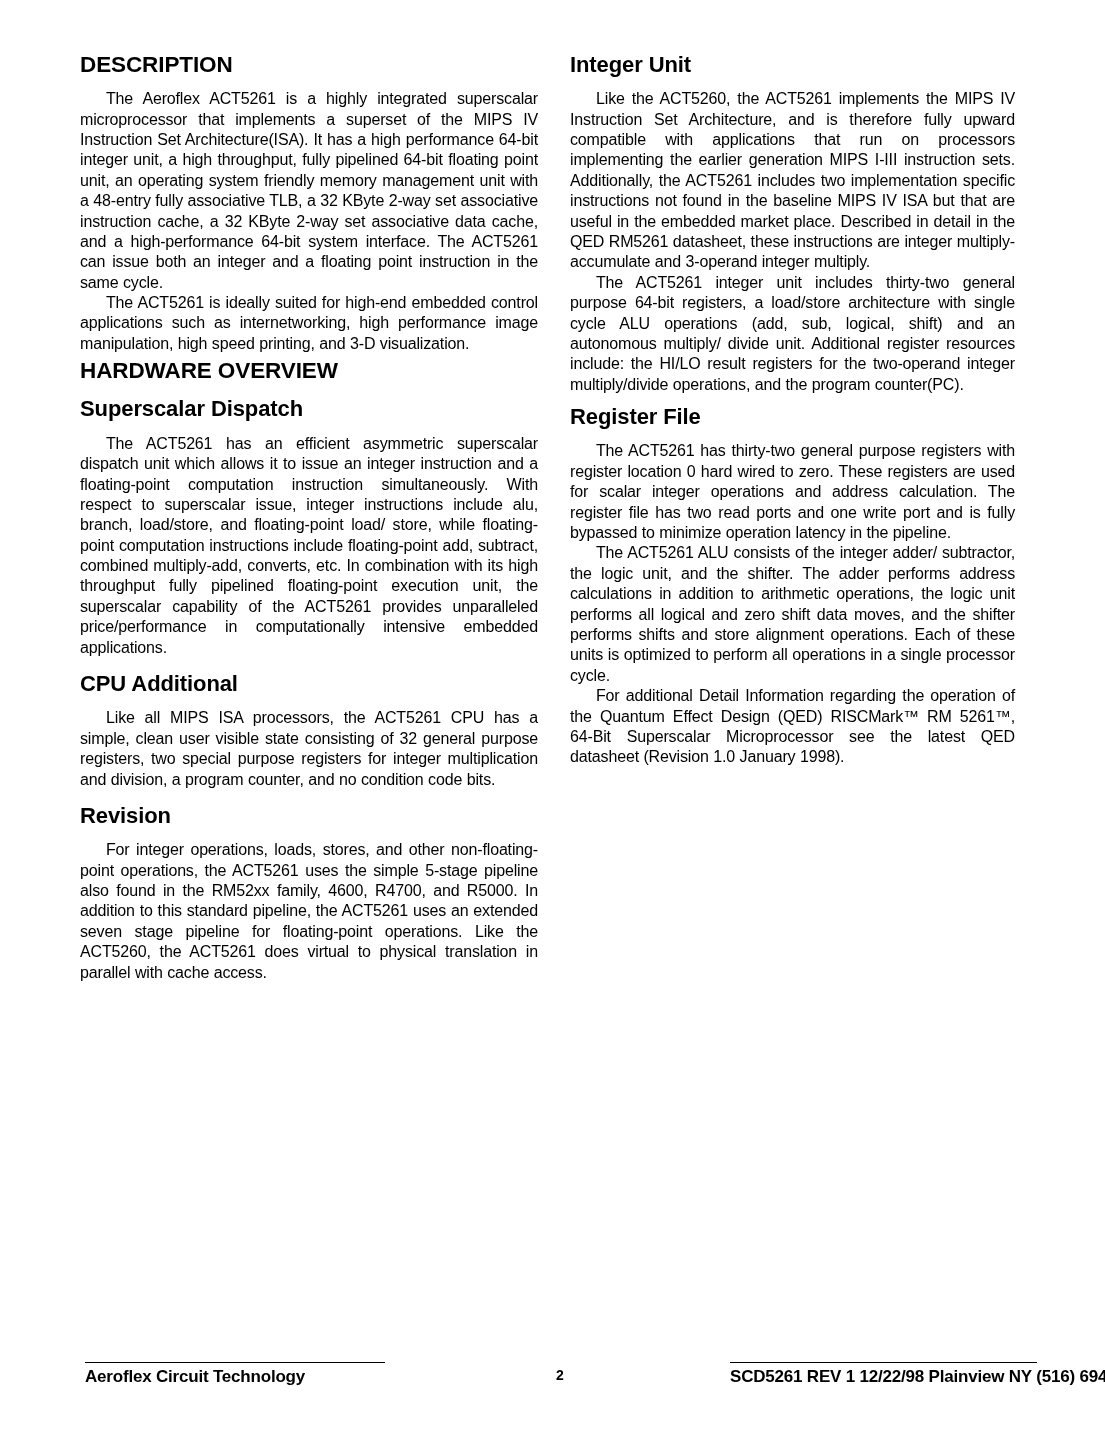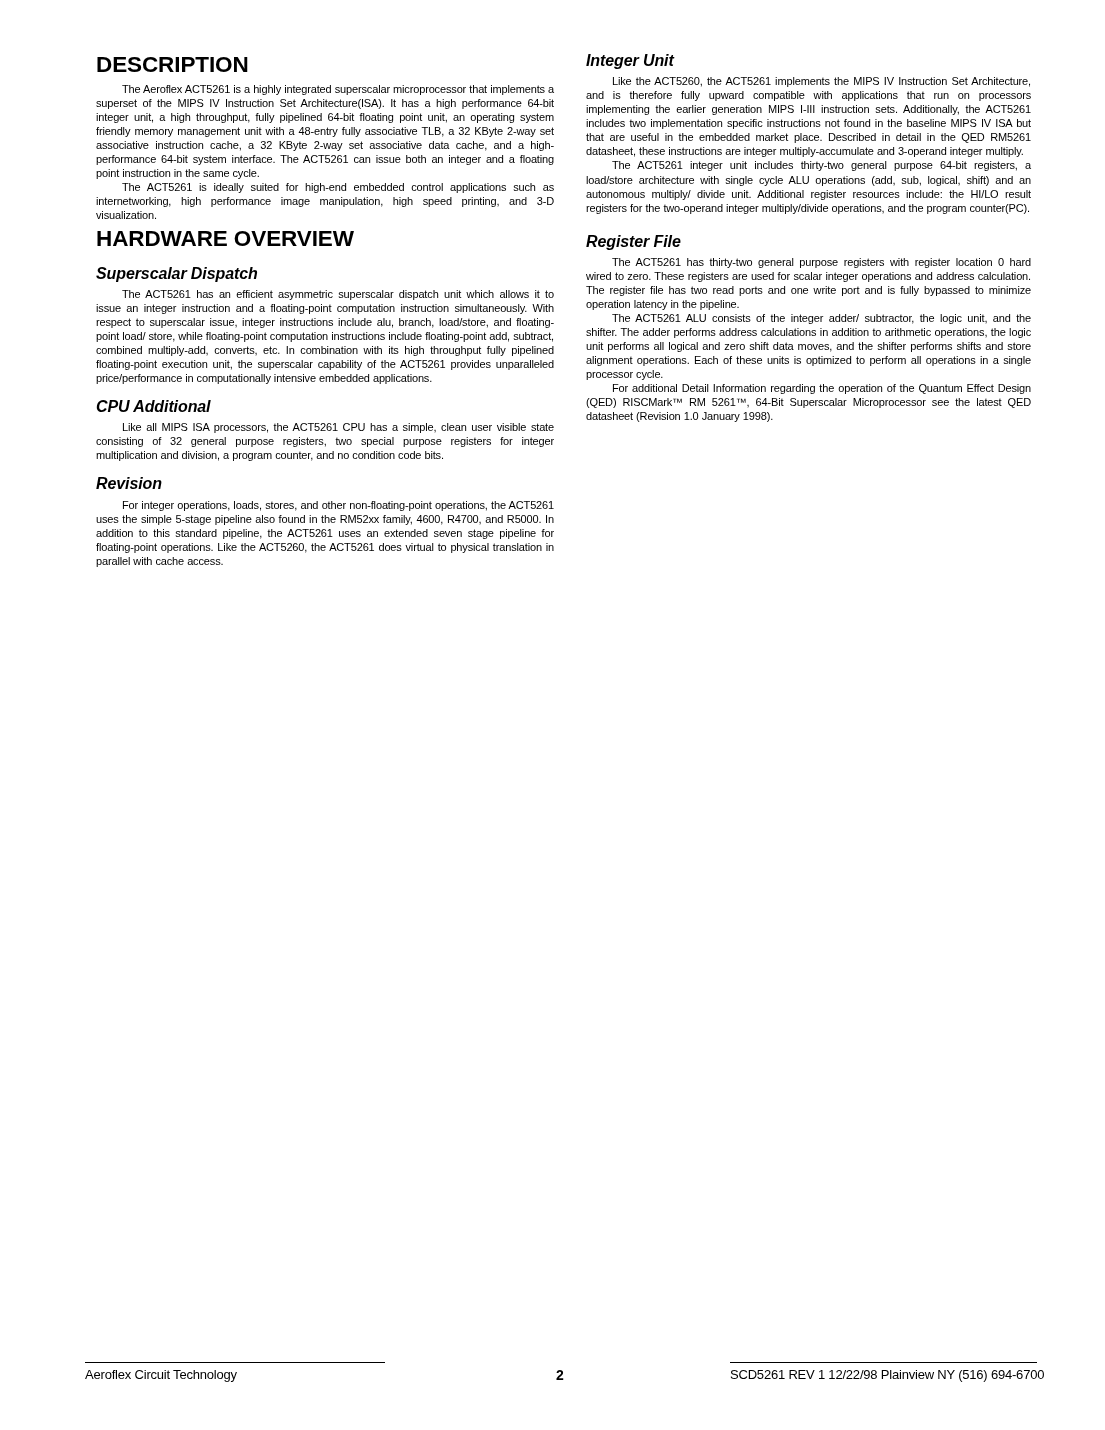--- a/index.html
+++ b/index.html
@@ -17,21 +17,21 @@
     overflow: hidden;
   }
   .page {
     position: absolute;
     left: 0; top: 0;
     width: 1105px;
     height: 1430px;
   }
   .columns {
     position: absolute;
-    left: 96px;
+    left: 80px;
     top: 52px;
     width: 945px;
     display: flex;
     gap: 32px;
   }
   .col {
     width: 458px;
   }
   .col-right {
     width: 445px;
@@ -40,34 +40,33 @@
     font-size: 22.5px;
     font-weight: bold;
     margin: 0 0 5px 0;
     line-height: 1.12;
     letter-spacing: -0.1px;
   }
   h1.sect.spaced-top {
     margin-top: 4px;
   }
   h2.sub {
-    font-size: 16px;
+    font-size: 22px;
     font-weight: bold;
     margin: 13px 0 3px 0;
     line-height: 1.15;
     letter-spacing: -0.1px;
-    font-style: italic;
   }
   h2.sub.tight {
-    margin-top: 18px;
+    margin-top: 9px;
   }
   p.body {
-    font-size: 11px;
+    font-size: 16px;
     line-height: 1.275;
-    margin: 4px 0 0 0;
+    margin: 12px 0 0 0;
     text-align: justify;
     text-indent: 26px;
     letter-spacing: -0.15px;
     word-spacing: 0.2px;
     -webkit-hyphens: none;
     hyphens: none;
   }
   p.body + p.body {
     margin-top: 0;
   }
@@ -93,22 +92,22 @@
     left: 730px;
     top: 0;
     width: 307px;
   }
   .rule {
     height: 0;
     border-top: 1.6px solid #000;
     width: 100%;
   }
   .footer-text {
-    font-size: 13px;
-    font-weight: normal;
+    font-size: 17px;
+    font-weight: bold;
     line-height: 1.1;
     padding-top: 5px;
     letter-spacing: -0.2px;
     white-space: nowrap;
   }
   .footer-right .footer-text {
     text-align: right;
   }
   .page-number {
     position: absolute;

